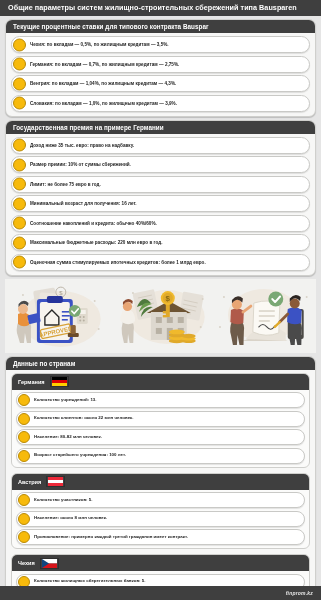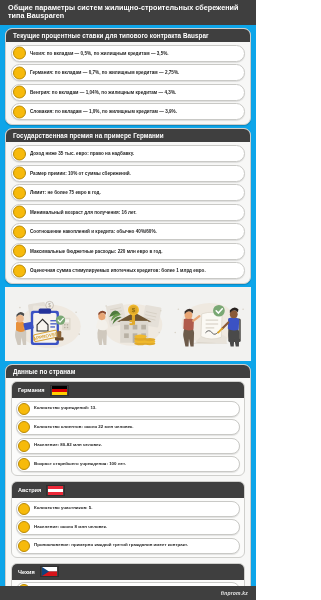--- a/index.html
+++ b/index.html
@@ -3,22 +3,22 @@
 <meta charset="utf-8">
 <style>
   html,body{margin:0;padding:0;}
   body{
     width:321px;height:600px;overflow:hidden;
     background:#ffffff;
     font-family:"Liberation Sans","DejaVu Sans",sans-serif;
     -webkit-font-smoothing:antialiased;
   }
   .infographic{
-    width:256px;height:600px;position:relative;
-    background:#0ea5e9;
+    width:321px;height:600px;position:relative;
+    background:#e5e5e5;
     display:flex;flex-direction:column;
   }
   
   .top-title{
     background:#3f3f3f;
     color:#ffffff;
     font-size:7.2px;
     font-weight:bold;
     padding:4px 8px 4px 8px;
     line-height:1.15;

